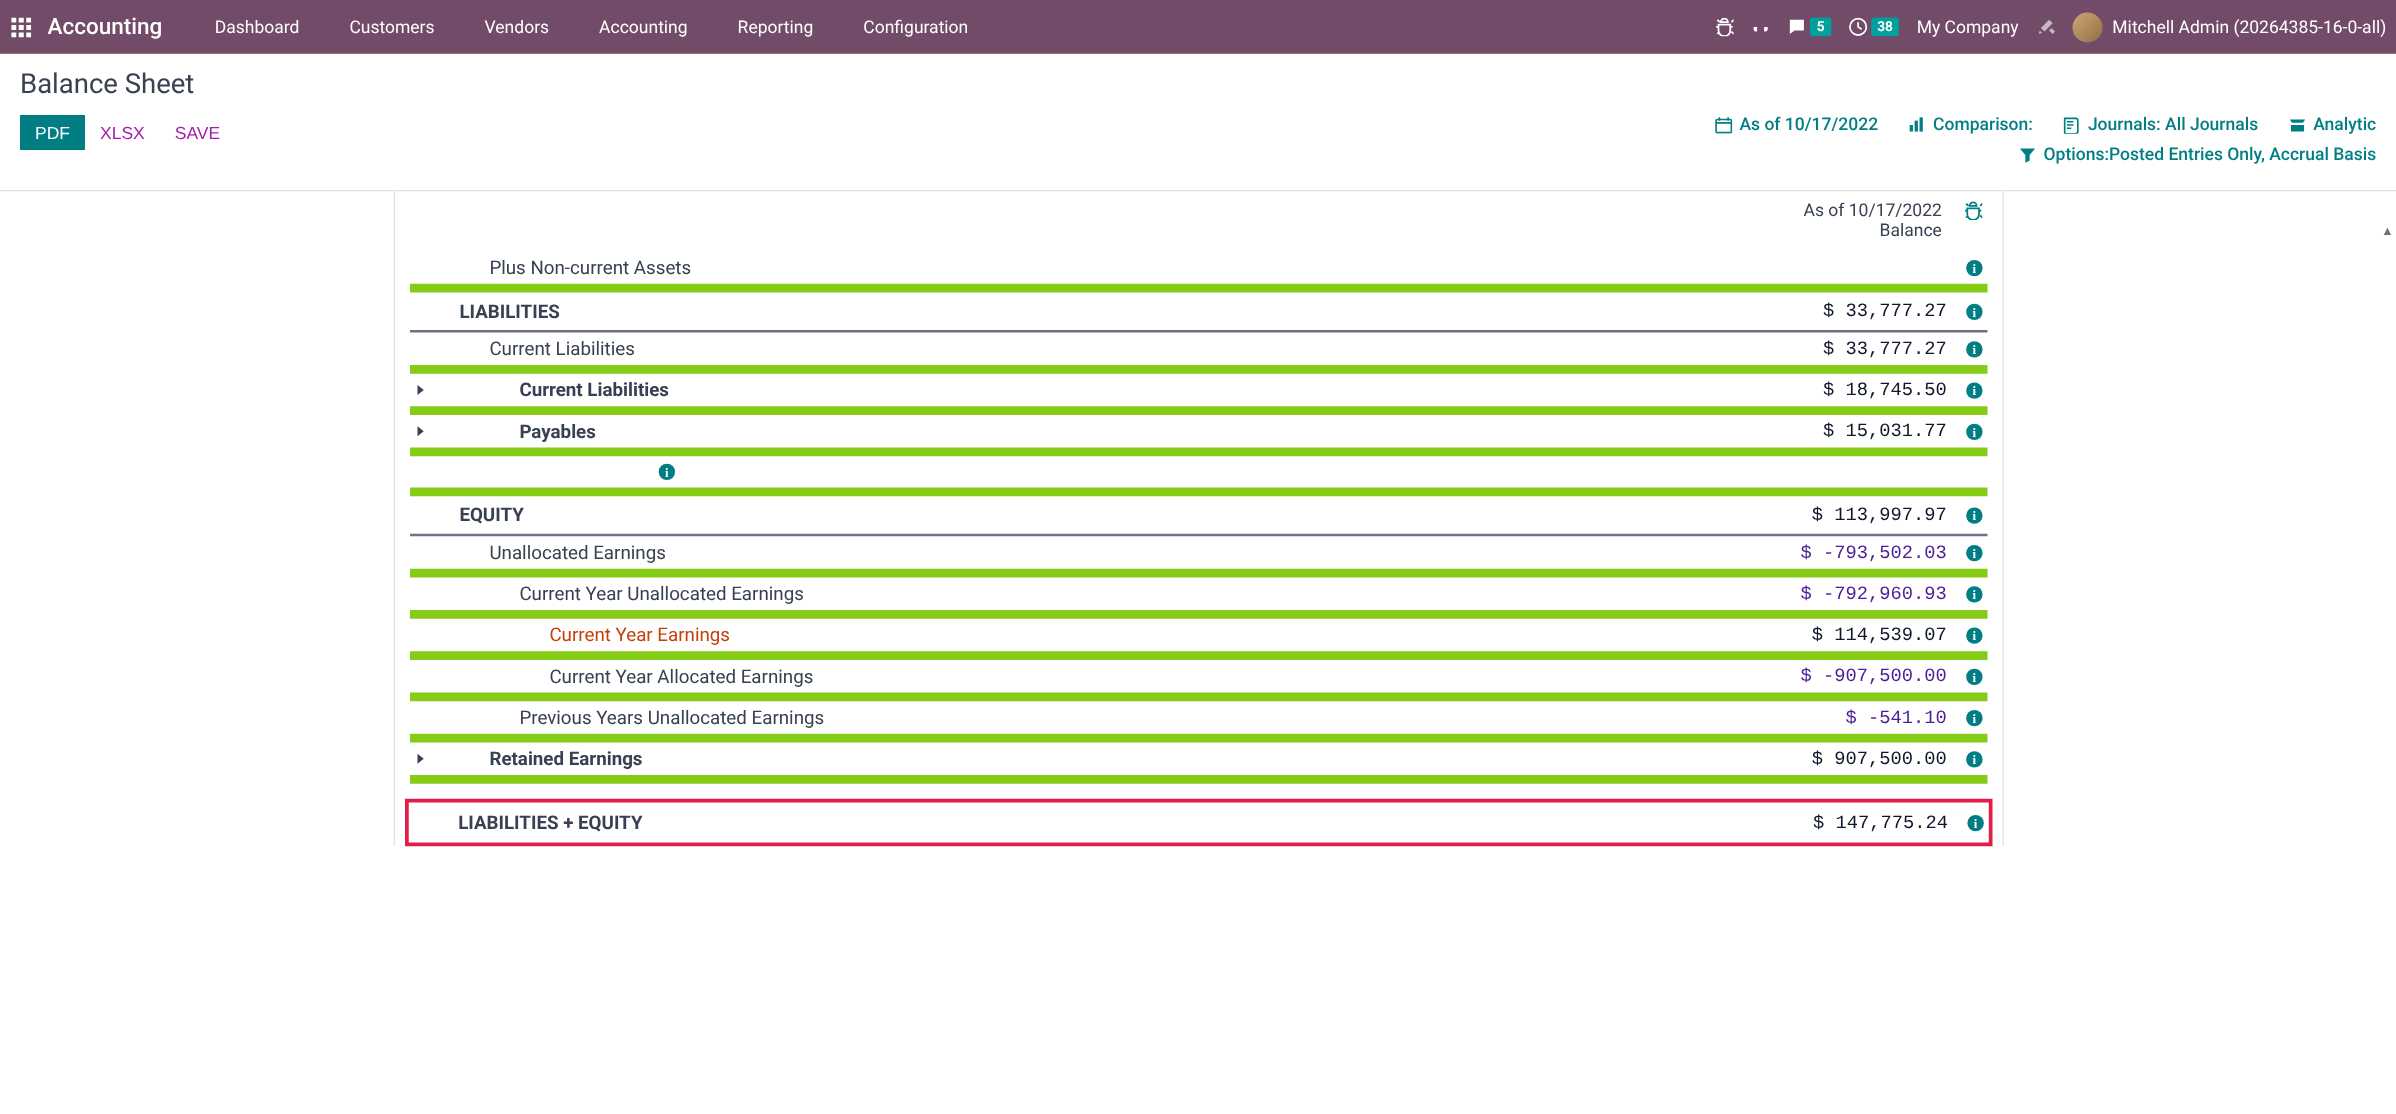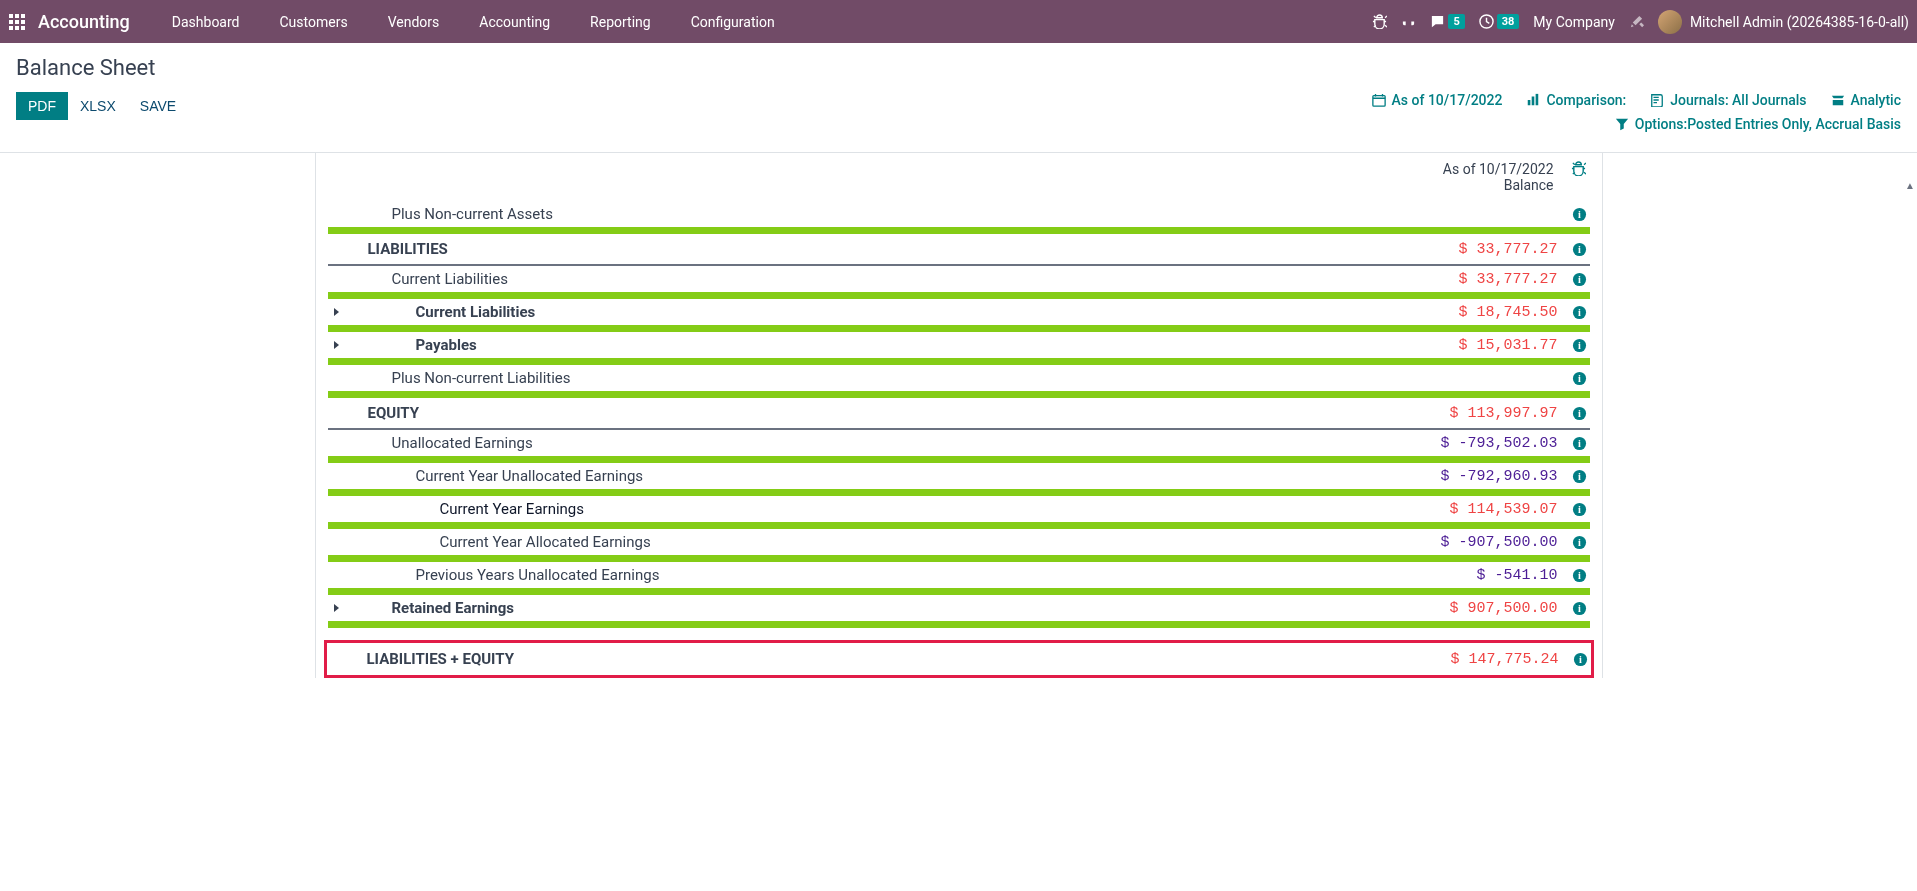--- a/index.html
+++ b/index.html
@@ -19,42 +19,42 @@
 .user-info { display: flex; align-items: center; gap: 8px; color: #fff; cursor: pointer; }
 .avatar { width: 24px; height: 24px; border-radius: 50%; background: linear-gradient(135deg,#d4a574,#8b6f47); display: inline-block; }
 
 .header { padding: 12px 16px 0; }
 .page-title { font-size: 22px; font-weight: 400; color: #374151; margin-bottom: 12px; }
 
 .toolbar { display: flex; align-items: flex-start; padding: 0 16px 12px; border-bottom: 1px solid #dee2e6; }
 .toolbar-left { display: flex; gap: 0; }
 .btn { padding: 6px 12px; font-size: 14px; font-weight: 500; border: none; cursor: pointer; }
 .btn-primary { background: #017e84; color: #fff; }
-.btn-link { background: transparent; color: #0c4a6e; }
+.btn-link { background: transparent; color: #a21caf; }
 .toolbar-right { margin-left: auto; text-align: right; }
 .filter-row { display: flex; gap: 24px; justify-content: flex-end; margin-bottom: 8px; flex-wrap: wrap; }
 .filter-item { color: #017e84; font-size: 14px; cursor: pointer; display: inline-flex; align-items: center; gap: 6px; font-weight: 500; }
 .filter-item svg { width: 14px; height: 14px; }
 
 .report-container { max-width: 1440px; margin: 0 auto; padding: 0 16px; position: relative; }
 .report-scroll { border-left: 1px solid #dee2e6; border-right: 1px solid #dee2e6; margin: 0 60px; padding: 0 12px; position: relative; }
 .report-header { display: flex; align-items: flex-start; padding: 8px 0; }
 .report-header-date { margin-left: auto; text-align: right; padding-right: 36px; }
 .report-header-date .date-label { font-size: 14px; color: #374151; }
 .report-header-date .balance-label { font-size: 14px; color: #374151; }
 .bug-top { position: absolute; right: 16px; top: 8px; color: #017e84; cursor: pointer; }
 
 .report-row { display: flex; align-items: center; border-bottom: 7px solid #84cc16; min-height: 32px; padding: 4px 0; }
 .report-row.section { border-bottom: 2px solid #6b7280; }
 .row-caret { width: 16px; display: inline-flex; justify-content: center; color: #374151; cursor: pointer; }
 .row-caret.hidden { visibility: hidden; }
 .row-label { flex: 1; font-size: 15px; color: #374151; }
 .row-label.bold { font-weight: 700; }
-.row-label.link { color: #0f172a; cursor: pointer; }
-.row-value { font-family: "Courier New", monospace; font-size: 15px; color: #ef4444; text-align: right; min-width: 180px; padding-right: 12px; white-space: pre; }
+.row-label.link { color: #c2410c; cursor: pointer; }
+.row-value { font-family: "Courier New", monospace; font-size: 15px; color: #0f172a; text-align: right; min-width: 180px; padding-right: 12px; white-space: pre; }
 .row-value.negative { color: #4c1d95; }
 .row-info { width: 20px; color: #017e84; cursor: pointer; display: inline-flex; justify-content: center; }
 .indent-1 { padding-left: 24px; }
 .indent-2 { padding-left: 48px; }
 .indent-3 { padding-left: 72px; }
 .indent-4 { padding-left: 96px; }
 
 .highlight-box { border: 3px solid #e11d48; margin: 12px -4px; }
 .highlight-box .report-row { border-bottom: none; }
 
@@ -269,21 +269,20 @@
               <text x="8" y="12" text-anchor="middle" font-size="11" font-weight="bold" fill="#fff" font-family="serif">i</text>
             </svg>
           </span>
         </div>
         <div class="report-row">
           <span class="row-caret hidden">
             <svg class="caret-svg" viewBox="0 0 10 10" fill="currentColor">
               <path d="M3 1l5 4-5 4z"></path>
             </svg>
           </span>
-          <span class="row-label indent-2">Plus Non-current Liabilities</span>
           <span class="row-value"></span>
           <span class="row-info">
             <svg class="info-svg" viewBox="0 0 16 16" fill="currentColor">
               <circle cx="8" cy="8" r="7"></circle>
               <text x="8" y="12" text-anchor="middle" font-size="11" font-weight="bold" fill="#fff" font-family="serif">i</text>
             </svg>
           </span>
         </div>
         <div class="report-row section">
           <span class="row-caret hidden">

